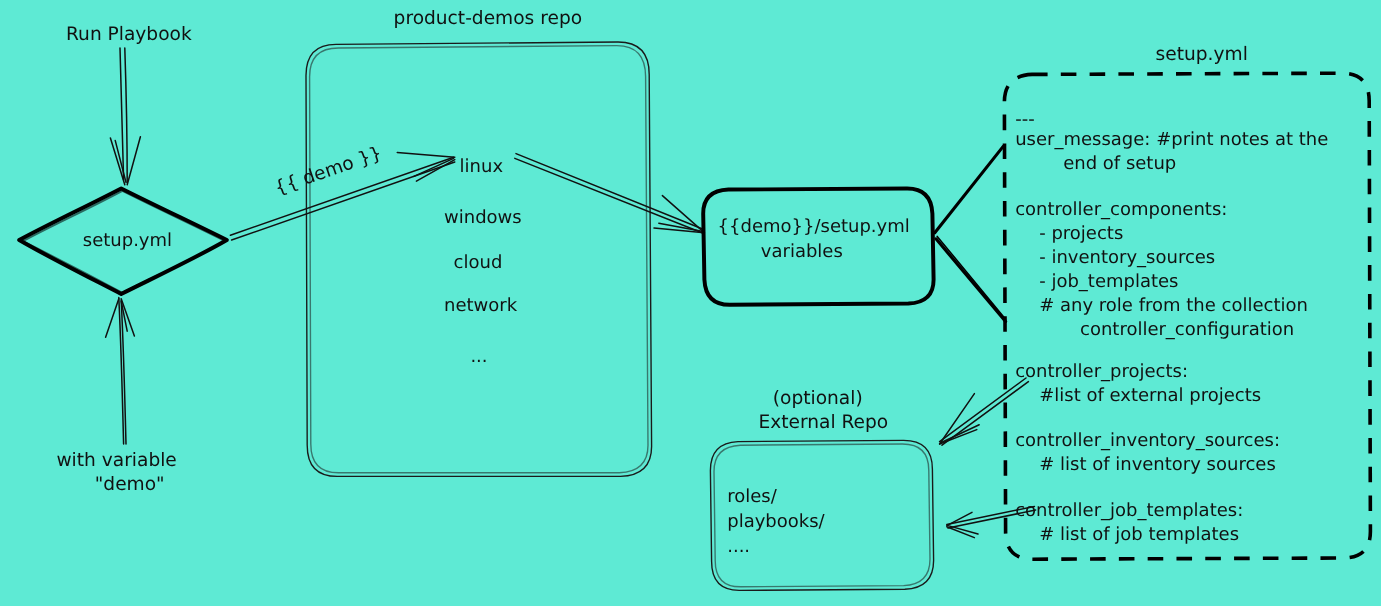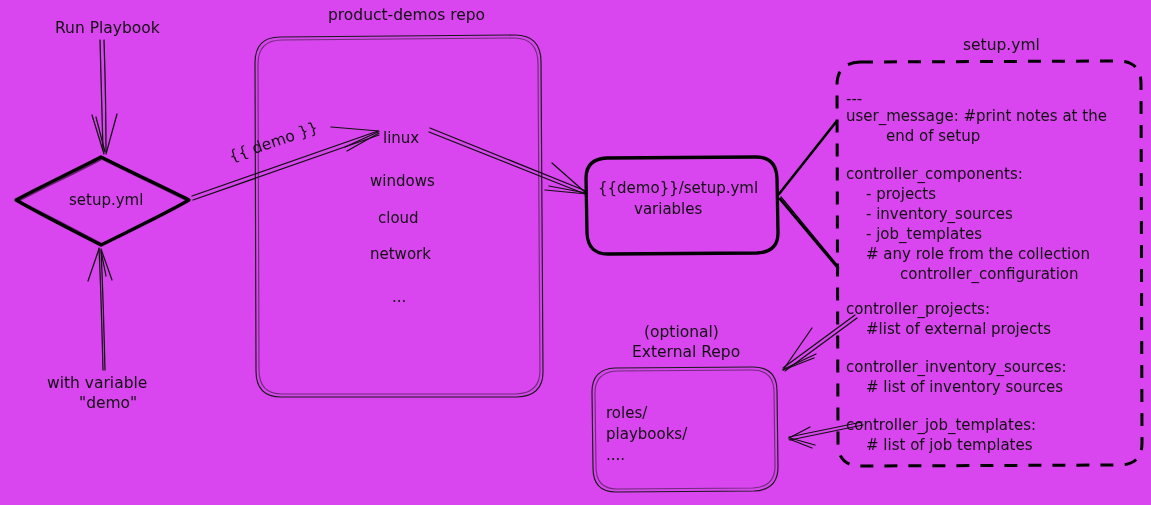--- a/index.html
+++ b/index.html
@@ -11,21 +11,21 @@
   body {
     font-family: "DejaVu Sans", sans-serif;
     width: 1151px;
     height: 505px;
     overflow: hidden;
   }
   #diagram-root {
     position: relative;
     width: 1151px;
     height: 505px;
-    background: #d946ef;
+    background: #5eead4;
   }
   svg.layer {
     position: absolute;
     top: 0;
     left: 0;
     width: 1151px;
     height: 505px;
   }
   .hand {
     font-family: "DejaVu Sans", sans-serif;

